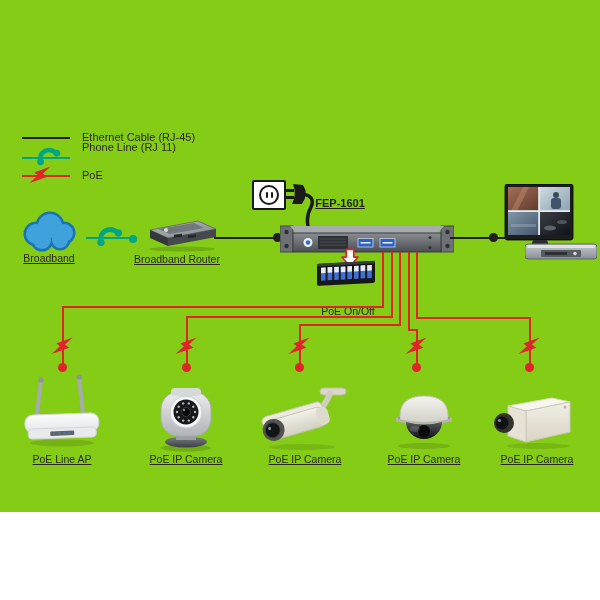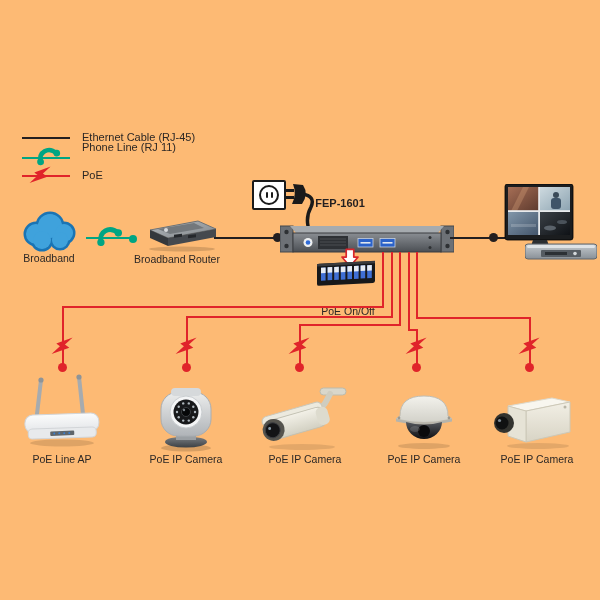--- a/index.html
+++ b/index.html
@@ -1,20 +1,20 @@
 <!DOCTYPE html>
 <html><head>
 <meta charset="utf-8">
 <style>
   html,body{margin:0;padding:0;background:#fff;}
-  .stage{position:relative;width:600px;height:600px;background:#fdba74;
+  .stage{position:relative;width:600px;height:512px;background:#84cc16;
          font-family:"Liberation Sans",sans-serif;overflow:hidden;}
   .abs{position:absolute;}
   .lbl{position:absolute;color:#2b2725;font-size:10.5px;line-height:13px;
-       text-align:center;white-space:nowrap;}
+       text-align:center;white-space:nowrap;text-decoration:underline;}
   .llbl{position:absolute;color:#2b2725;font-size:11px;line-height:14px;
         text-align:left;white-space:nowrap;}
   .fep{font-weight:bold;font-size:11px;color:#231f20;}
   .hline,.vline{position:absolute;}
   .black{background:#231f20;}
   .red{background:#e0242a;}
   .teal{background:#00a583;}
   .dot{position:absolute;border-radius:50%;}
   .dot.b{width:9px;height:9px;background:#231f20;}
   .dot.r{width:9px;height:9px;background:#e0242a;}

